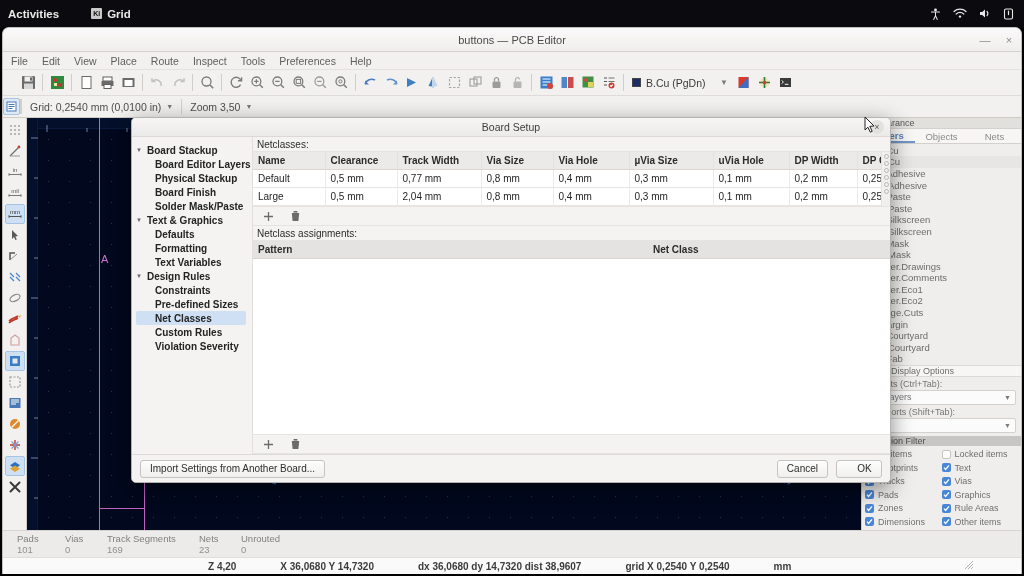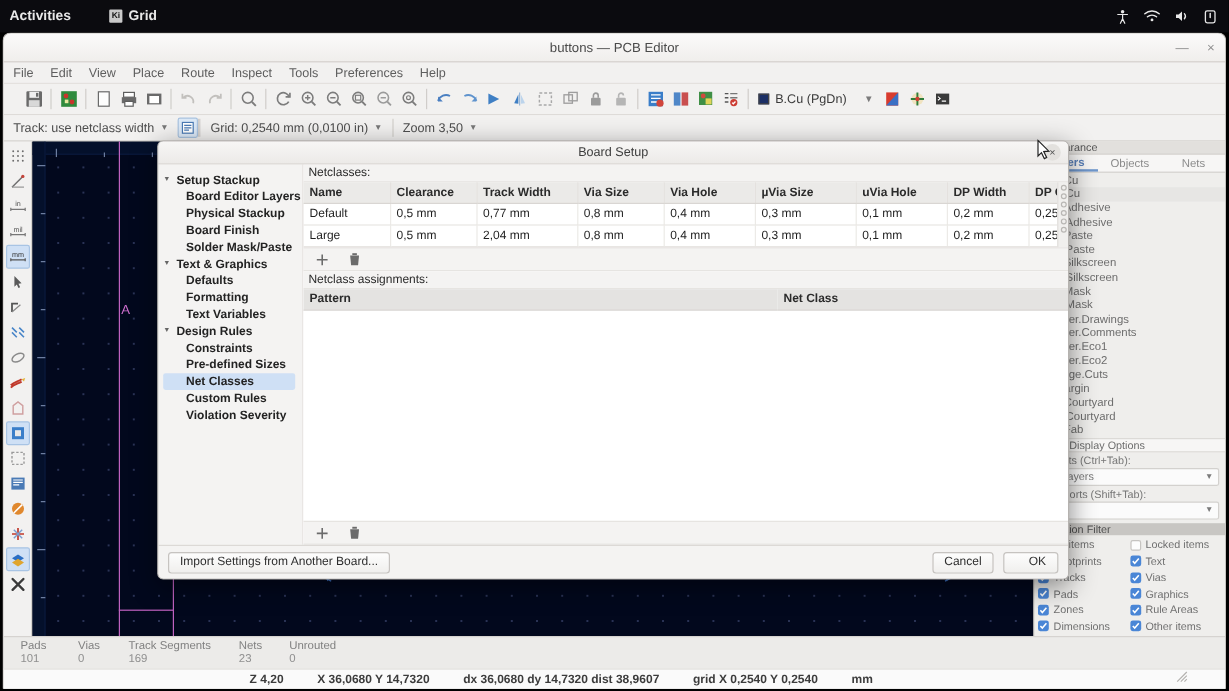--- a/index.html
+++ b/index.html
@@ -152,21 +152,21 @@
   
   .statusbar { flex: 0 0 auto; background: #ecebe9; border-top: 1px solid #d6d3d0; }
   .status-top { display: flex; padding: 2px 0 2px 14px; font-size: 9.5px; color: #808080; }
   .scol { display: flex; flex-direction: column; }
   .scol .sv { color: #909090; }
   .status-bot {
     display: flex; align-items: center; gap: 0; height: 17px; background: #fafafa;
     border-top: 1px solid #e0dedb; font-size: 10px; color: #3c3c3c; font-weight: bold;
     padding-left: 205px; position: relative;
   }
-  .status-bot span { margin-right: 28px; }
+  .status-bot span { margin-right: 44px; }
   .resize-grip { position: absolute; right: 3px; bottom: 2px; }
 
   
   .dialog {
     position: absolute; left: 131px; top: 117px; width: 760px; height: 366px;
     background: #f4f3f2; border: 1px solid #b5b2af; border-radius: 5px;
     box-shadow: 0 6px 22px rgba(0,0,0,0.45); z-index: 40;
     display: flex; flex-direction: column; overflow: hidden;
   }
   .dlg-title {
@@ -495,24 +495,20 @@
         </div>
       <div class="tbi">
           <svg width="15" height="15" viewBox="0 0 15 15">
             <rect x="2" y="3" width="11" height="9" fill="#3a3a3a"></rect>
             <path d="M3.6 5.5l1.8 1.5-1.8 1.5M6.8 9.3h3.6" stroke="#fff" stroke-width="1"></path>
           </svg>
         </div>
     </div>
 
     <div class="toolbar-2">
-      <div class="t2item">
-        <span>Track: use netclass width</span>
-        <span class="t2arrow">▼</span>
-      </div>
       <div class="t2icon-btn">
         <svg width="11" height="11" viewBox="0 0 11 11">
             <rect x="1" y="1" width="9" height="9" fill="#fff" stroke="#4a7ab5"></rect>
             <path d="M2.5 3.5h6M2.5 5.5h6M2.5 7.5h4" stroke="#4a7ab5" stroke-width="1"></path>
           </svg>
       </div>
       <div class="t2sep"></div>
       <div class="t2sep"></div>
       <div class="t2item">
         <span>Grid: 0,2540 mm (0,0100 in)</span>
@@ -912,21 +908,21 @@
     <div class="dlg-title">
       <span>Board Setup</span>
       <span class="dlg-close">×</span>
     </div>
 
     <div class="dlg-body">
 
       <div class="dlg-tree">
         <div class="tnode">
             <span class="tri">▼</span>
-            <span>Setup Stackup</span>
+            <span>Board Stackup</span>
           </div>
         <div class="tleaf">Board Editor Layers</div>
         <div class="tleaf">Physical Stackup</div>
         <div class="tleaf">Board Finish</div>
         <div class="tleaf">Solder Mask/Paste</div>
         <div class="tnode">
             <span class="tri">▼</span>
             <span>Text &amp; Graphics</span>
           </div>
         <div class="tleaf">Defaults</div>

